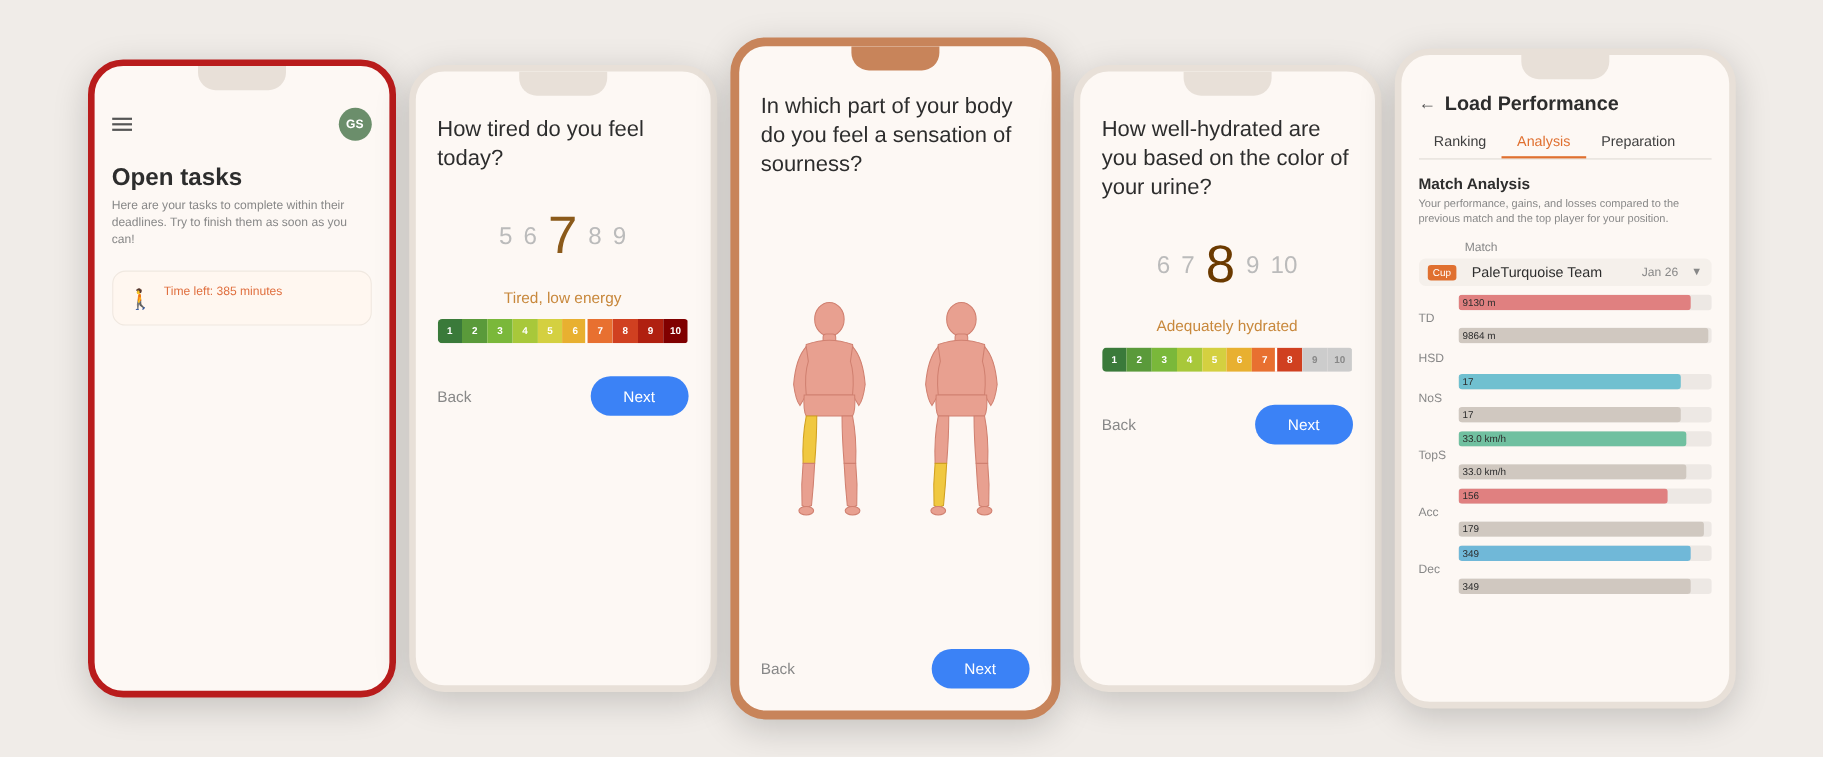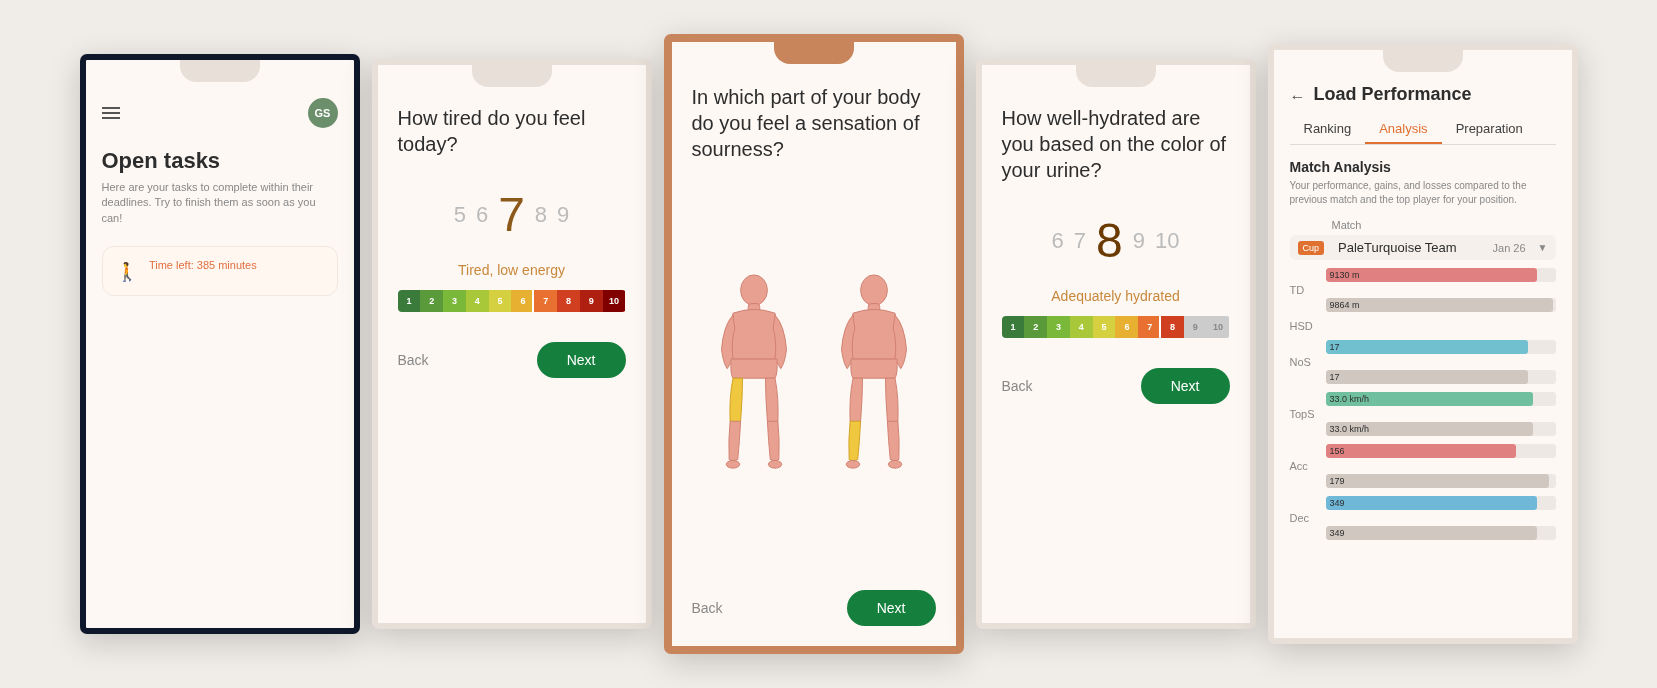--- a/index.html
+++ b/index.html
@@ -15,26 +15,26 @@
     }
     .phones-container {
       display: flex;
       align-items: center;
       justify-content: center;
       gap: 12px;
       padding: 10px 20px;
     }
     .phone {
       background: #fdf8f4;
-      border-radius: 7px;
+      border-radius: 32px;
       position: relative;
       overflow: hidden;
       box-shadow: 0 8px 32px rgba(0,0,0,0.18);
     }
-    .phone-1 { width: 280px; height: 580px; border: 6px solid #0f172a; }
+    .phone-1 { width: 280px; height: 580px; border: 6px solid #b91c1c; }
     .phone-2 { width: 280px; height: 570px; border: 6px solid #e8e0d8; }
     .phone-3 { width: 300px; height: 620px; border: 8px solid #c8845a; }
     .phone-4 { width: 280px; height: 570px; border: 6px solid #e8e0d8; }
     .phone-5 { width: 310px; height: 600px; border: 6px solid #e8e0d8; }
 
     .notch {
       position: absolute;
       top: 0;
       left: 50%;
       transform: translateX(-50%);
@@ -95,21 +95,21 @@
     .color-bar {
       display: flex; border-radius: 4px; overflow: hidden; margin-bottom: 30px;
     }
     .color-bar-cell {
       flex: 1; height: 22px; display: flex; align-items: center; justify-content: center;
       font-size: 9px; color: white; font-weight: bold;
     }
     .nav-buttons { display: flex; justify-content: space-between; align-items: center; margin-top: auto; }
     .btn-back { background: none; border: none; color: #888; font-size: 14px; cursor: pointer; }
     .btn-next {
-      background: #15803d; color: white; border: none; border-radius: 24px;
+      background: #3b82f6; color: white; border: none; border-radius: 24px;
       padding: 10px 30px; font-size: 14px; cursor: pointer;
     }
 
     
     .phone3-content { padding: 32px 20px 20px; height: 100%; display: flex; flex-direction: column; }
     .body-figures { display: flex; justify-content: center; gap: 20px; flex: 1; align-items: center; }
     .body-svg { width: 100px; height: 220px; }
 
     
     .phone4-content { padding: 30px 20px 20px; height: 100%; }

